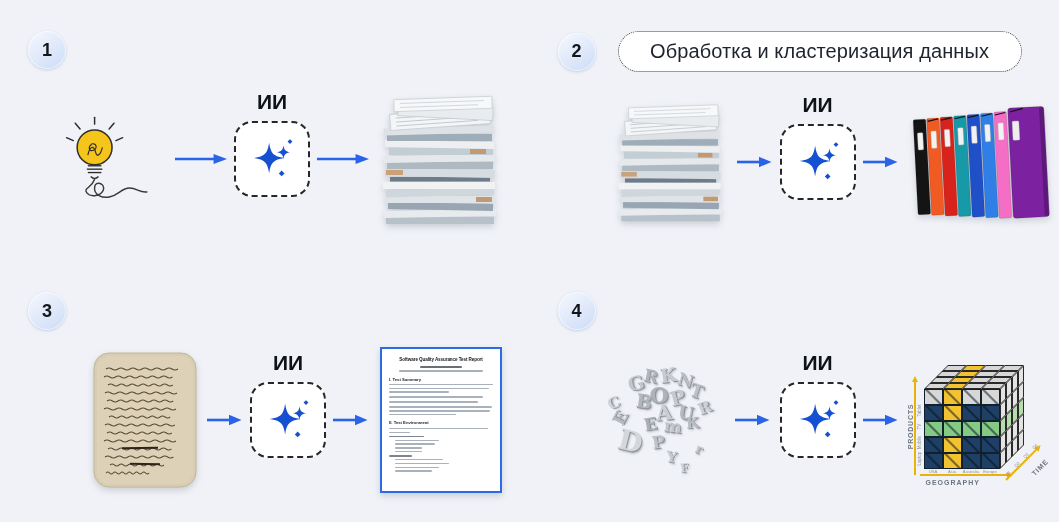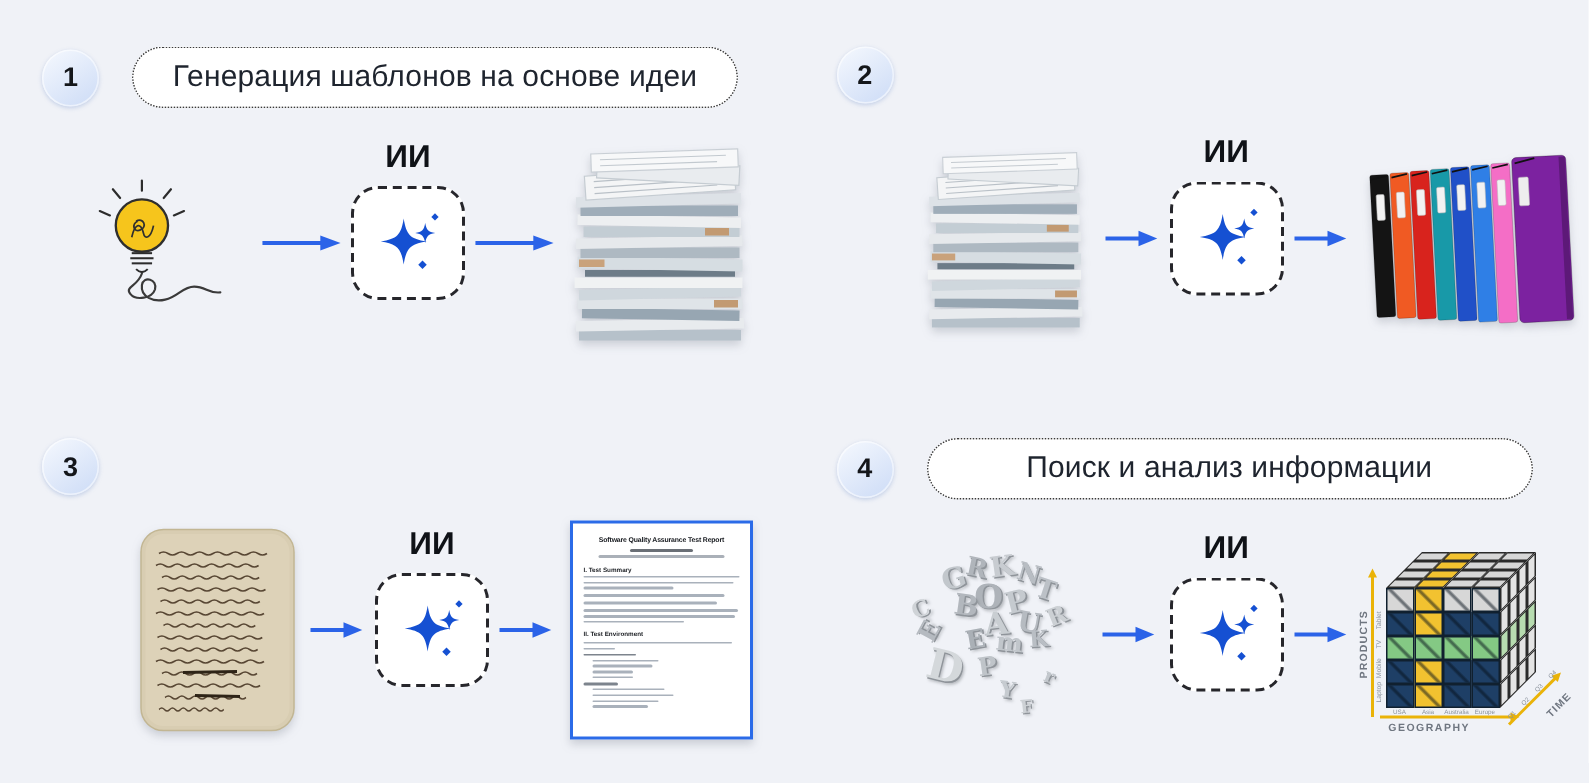--- a/index.html
+++ b/index.html
@@ -153,23 +153,20 @@
   </defs>
 </svg>
 
 <div class="canvas">
 
   <section class="quad">
     <div class="qhead">
       <div class="badge">
           <span>1</span>
         </div>
-      <div class="pill">
-          <span>Генерация шаблонов на основе идеи</span>
-        </div>
     </div>
     <div class="flow f1">
       <svg class="art art-in" width="122" height="92" viewBox="0 0 126 92">
         <g stroke="#2c2c2c" stroke-width="1.5" stroke-linecap="round">
           <line x1="44" y1="10" x2="44" y2="3"></line>
             <line x1="29" y1="15" x2="24" y2="9"></line>
           <line x1="59" y1="15" x2="64" y2="9"></line>
             <line x1="22" y1="27" x2="15" y2="24"></line>
           <line x1="66" y1="27" x2="73" y2="24"></line>
         </g>
@@ -199,20 +196,23 @@
       <svg class="art art-out shadowed" width="125" height="132" viewBox="0 0 125 132">
           <use href="#paper-stack"></use>
         </svg>
     </div>
   </section>
 
   <section class="quad">
     <div class="qhead">
       <div class="badge">
           <span>2</span>
+        </div>
+      <div class="pill">
+          <span>Обработка и кластеризация данных</span>
         </div>
     </div>
     <div class="flow f2">
       <svg class="art art-in shadowed" width="114" height="132" viewBox="0 0 125 132">
           <use href="#paper-stack"></use>
         </svg>
       <svg class="arrS a1" viewBox="0 0 36 14">
           <use href="#arrow-short"></use>
         </svg>
       <div class="ai">
@@ -341,23 +341,20 @@
           <div class="rl ind" style="width:36%"></div>
       </div>
     </div>
   </section>
 
   <section class="quad">
     <div class="qhead">
       <div class="badge">
           <span>4</span>
         </div>
-      <div class="pill">
-          <span>Поиск и анализ информации</span>
-        </div>
     </div>
     <div class="flow f4">
       <div class="art art-in letters">
           <span class="pl" style="left: 0px; top: 34px; font-size: 15px; transform: rotate(-24deg); color: rgb(207, 211, 215);">C</span>
           <span class="pl" style="left: 6px; top: 48px; font-size: 17px; transform: rotate(-62deg); color: rgb(181, 186, 192);">E</span>
           <span class="pl" style="left: 20px; top: 12px; font-size: 19px; transform: rotate(-16deg); color: rgb(194, 199, 204);">G</span>
           <span class="pl" style="left: 36px; top: 6px; font-size: 17px; transform: rotate(12deg); color: rgb(176, 181, 187);">R</span>
           <span class="pl" style="left: 52px; top: 4px; font-size: 19px; transform: rotate(-8deg); color: rgb(200, 204, 209);">K</span>
           <span class="pl" style="left: 70px; top: 10px; font-size: 17px; transform: rotate(16deg); color: rgb(184, 189, 195);">N</span>
           <span class="pl" style="left: 42px; top: 22px; font-size: 22px; transform: rotate(0deg); color: rgb(174, 179, 185);">O</span>

